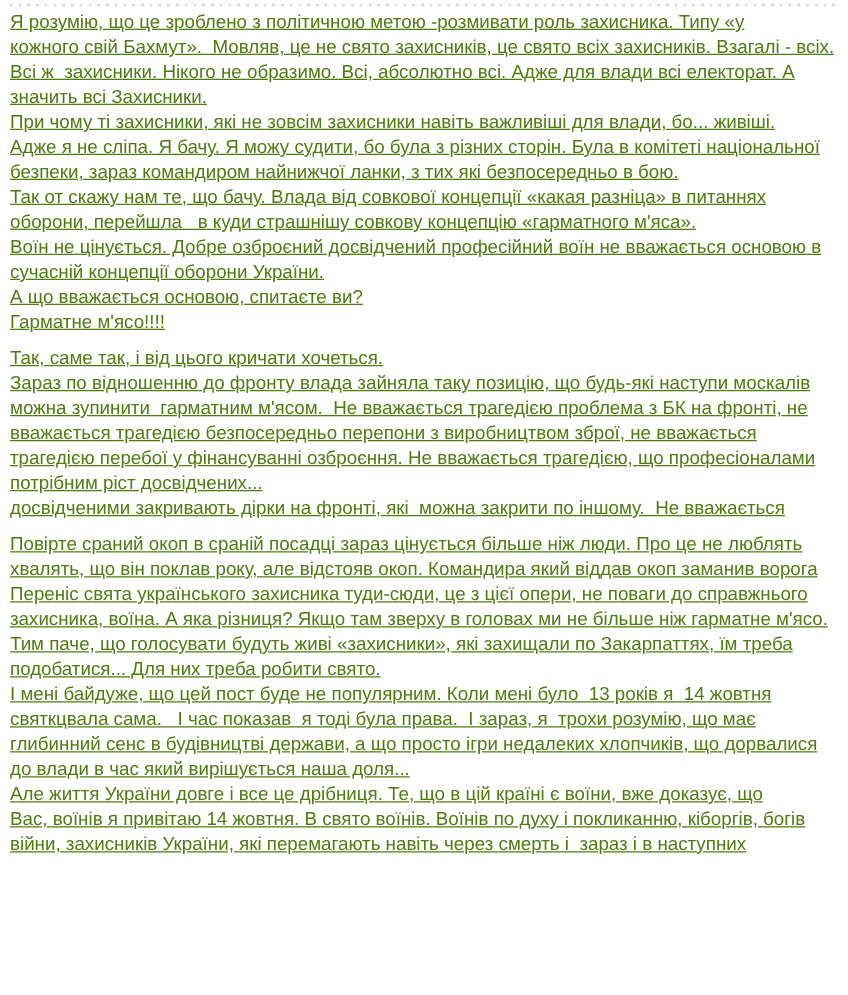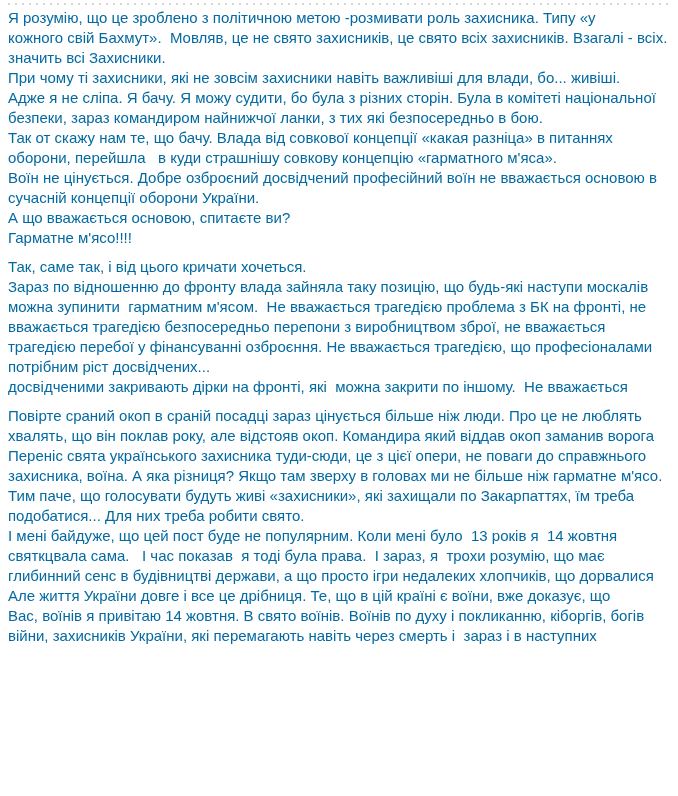--- a/index.html
+++ b/index.html
@@ -40,24 +40,25 @@
   .line {
     display: block;
     white-space: pre;
   }
 </style>
 </head>
 <body>
 
 <div class="crop-artifact"></div>
 
-<main class="post" style="color: #0369a1;">
+<main class="post" style="color: #4d7c0f; text-decoration: underline;">
     <p class="para">
       <span class="line">Я розумію, що це зроблено з політичною метою -розмивати роль захисника. Типу «у</span>
       <span class="line">кожного свій Бахмут».  Мовляв, це не свято захисників, це свято всіх захисників. Взагалі - всіх.</span>
+      <span class="line">Всі ж  захисники. Нікого не образимо. Всі, абсолютно всі. Адже для влади всі електорат. А</span>
       <span class="line">значить всі Захисники.</span>
     </p>
     <p class="para">
       <span class="line">При чому ті захисники, які не зовсім захисники навіть важливіші для влади, бо... живіші.</span>
     </p>
     <p class="para">
       <span class="line">Адже я не сліпа. Я бачу. Я можу судити, бо була з різних сторін. Була в комітеті національної</span>
       <span class="line">безпеки, зараз командиром найнижчої ланки, з тих які безпосередньо в бою.</span>
     </p>
     <p class="para">
@@ -92,20 +93,21 @@
     <p class="para">
       <span class="line">Переніс свята українського захисника туди-сюди, це з цієї опери, не поваги до справжнього</span>
       <span class="line">захисника, воїна. А яка різниця? Якщо там зверху в головах ми не більше ніж гарматне м'ясо.</span>
       <span class="line">Тим паче, що голосувати будуть живі «захисники», які захищали по Закарпаттях, їм треба</span>
       <span class="line">подобатися... Для них треба робити свято.</span>
     </p>
     <p class="para">
       <span class="line">І мені байдуже, що цей пост буде не популярним. Коли мені було  13 років я  14 жовтня</span>
       <span class="line">святкцвала сама.   І час показав  я тоді була права.  І зараз, я  трохи розумію, що має</span>
       <span class="line">глибинний сенс в будівництві держави, а що просто ігри недалеких хлопчиків, що дорвалися</span>
+      <span class="line">до влади в час який вирішується наша доля...</span>
     </p>
     <p class="para">
       <span class="line">Але життя України довге і все це дрібниця. Те, що в цій країні є воїни, вже доказує, що</span>
     </p>
     <p class="para">
       <span class="line">Вас, воїнів я привітаю 14 жовтня. В свято воїнів. Воїнів по духу і покликанню, кіборгів, богів</span>
       <span class="line">війни, захисників України, які перемагають навіть через смерть і  зараз і в наступних</span>
     </p>
   </main>
 

